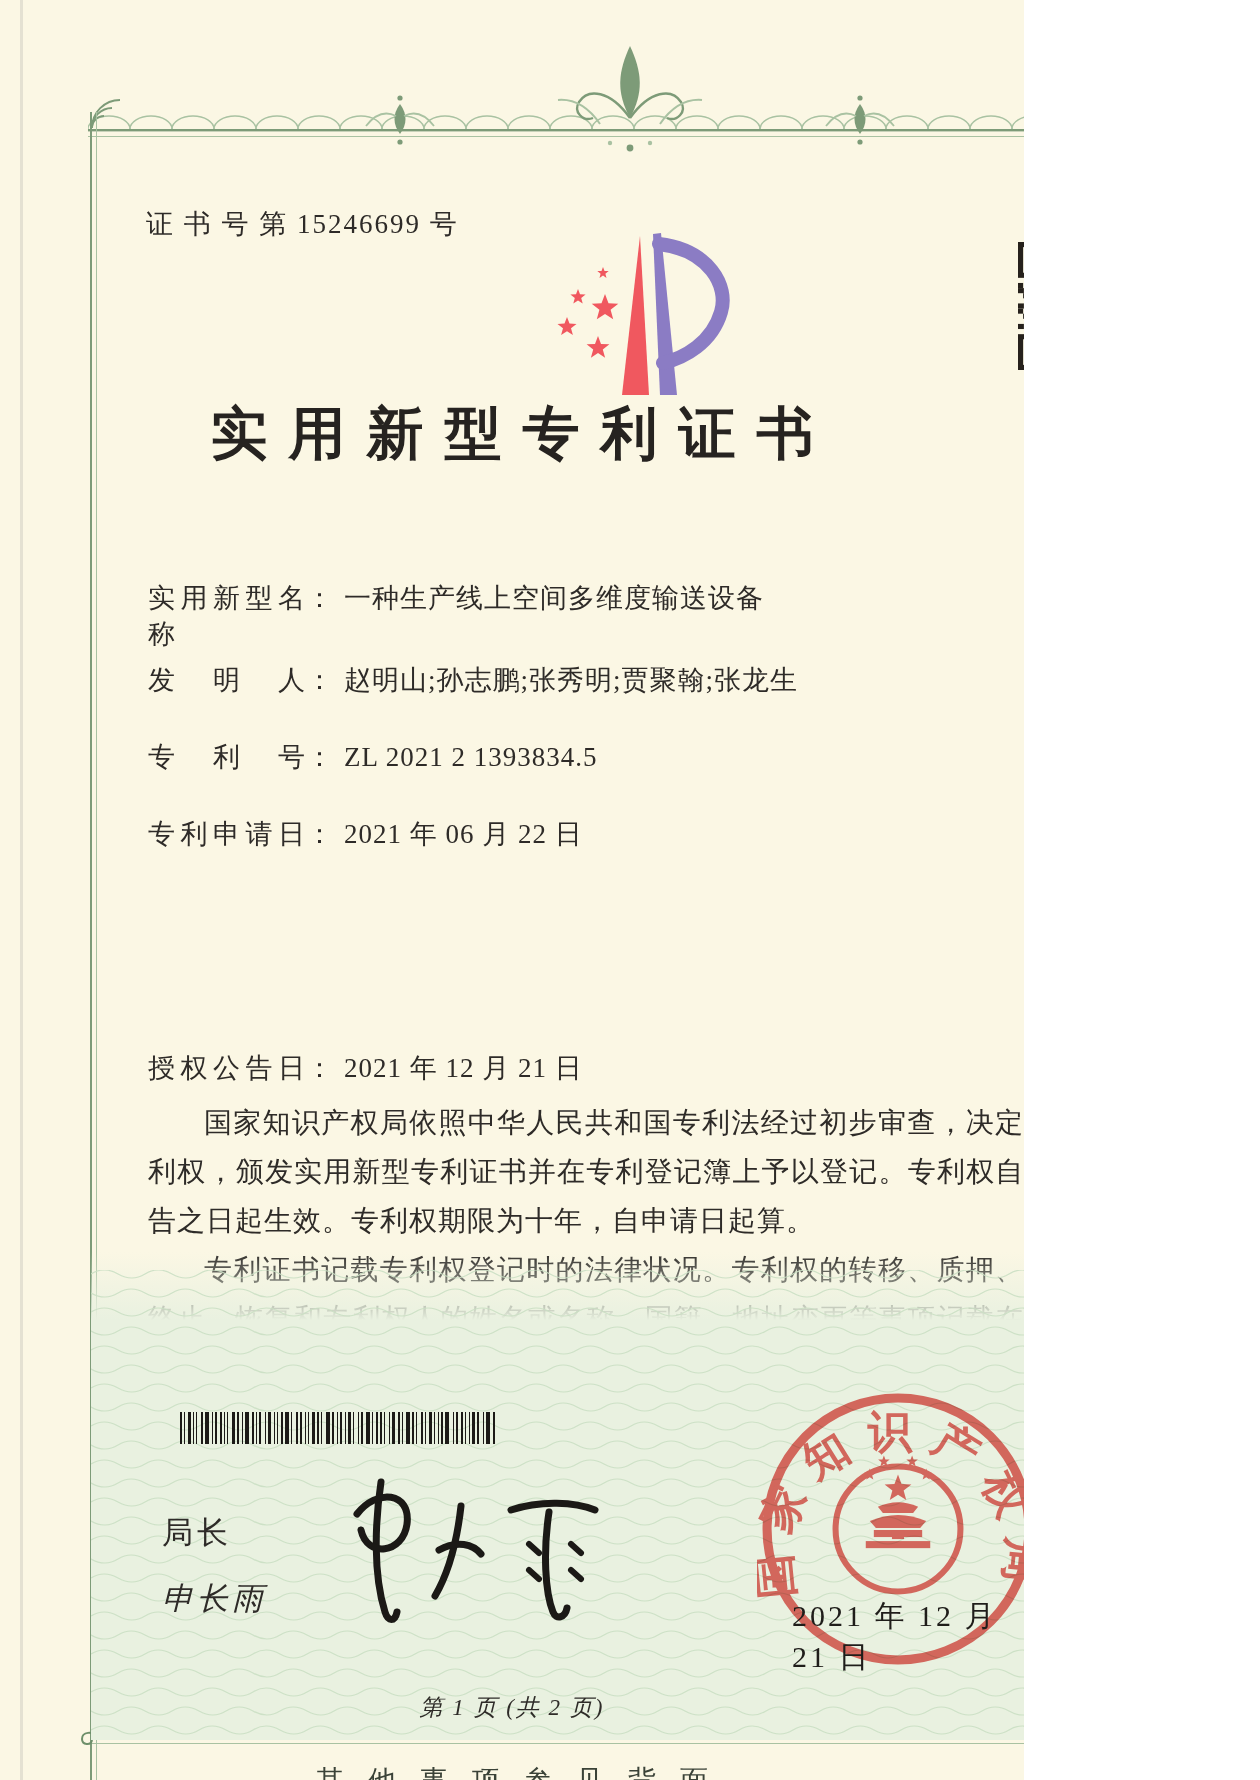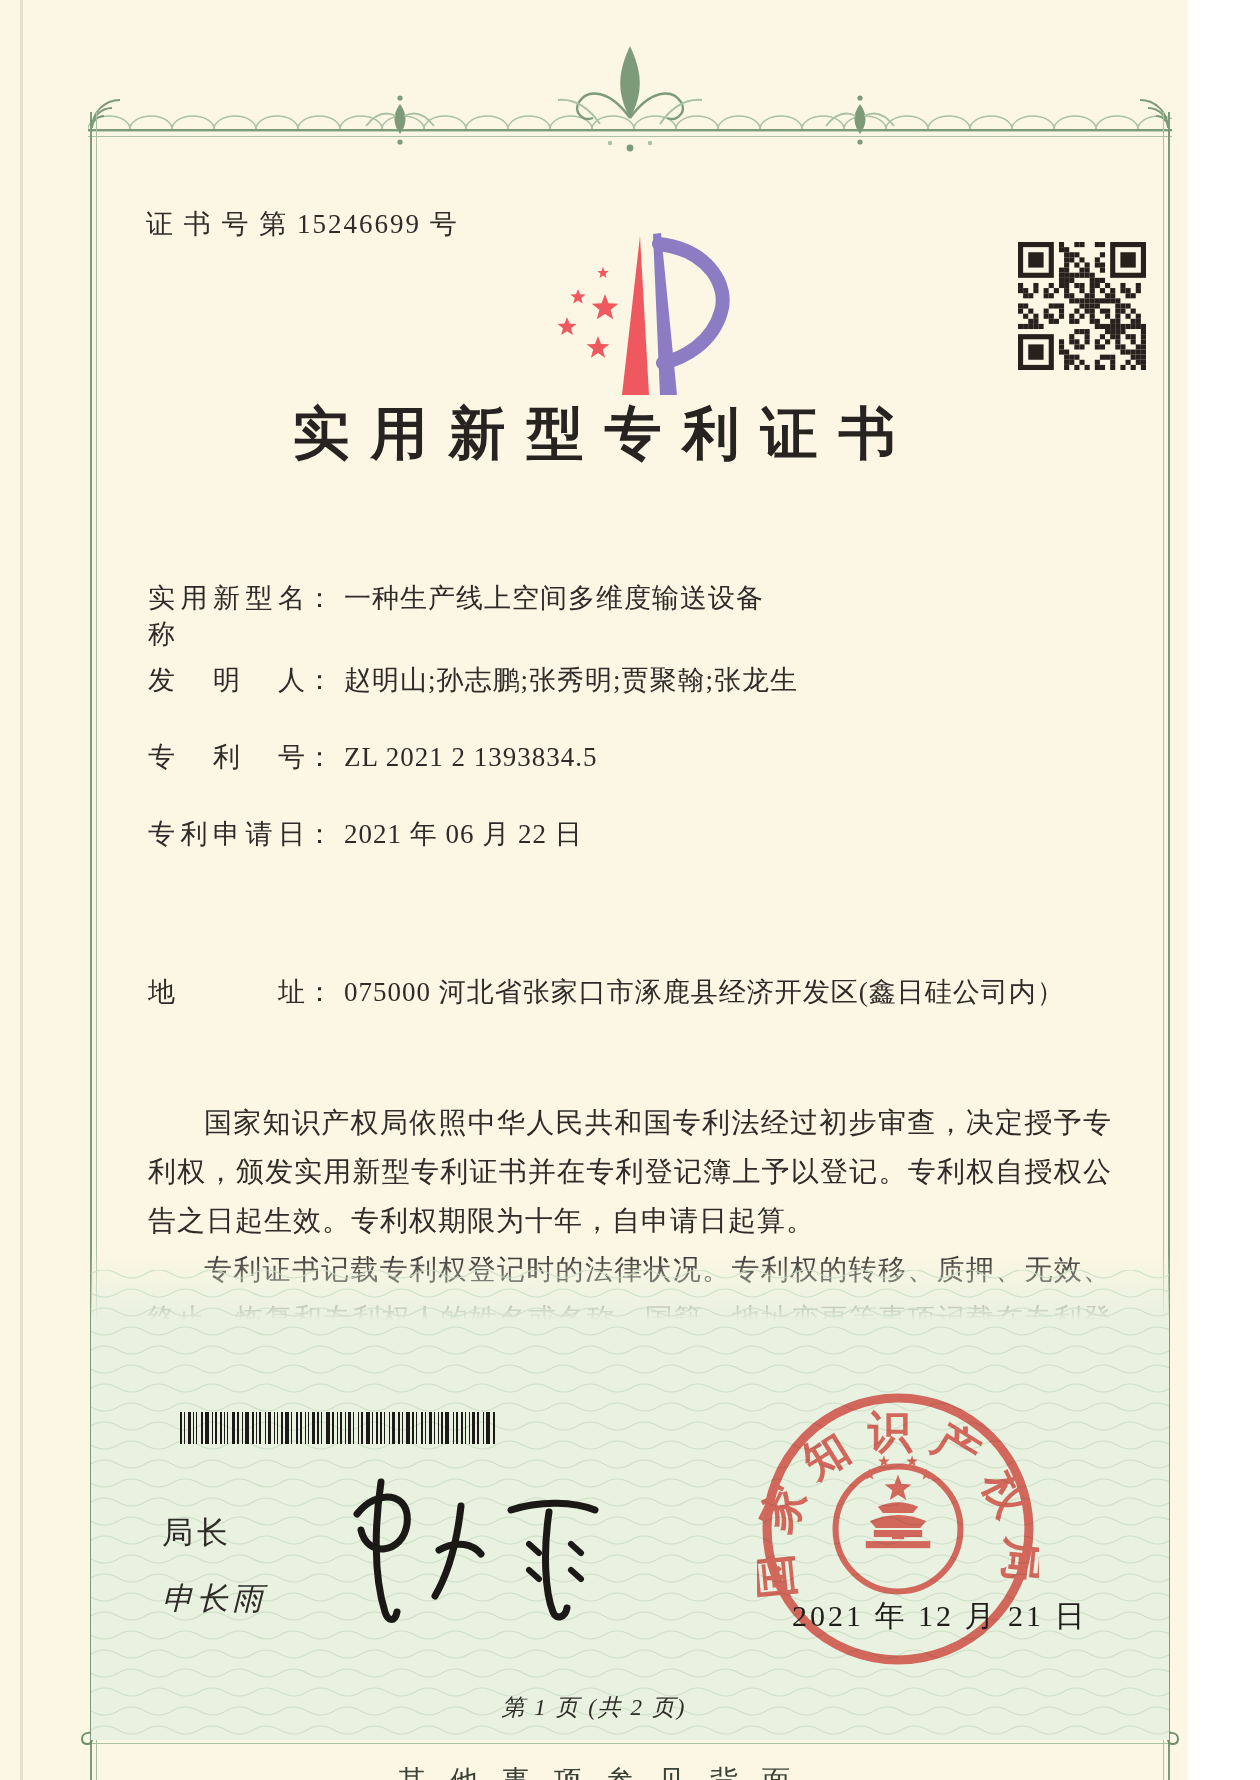--- a/index.html
+++ b/index.html
@@ -2,21 +2,21 @@
 <html style="--paper: #fbf7e4; --ink: #2e2b28; --border-green: #7d9b78; --border-green-light: #a9c2a2; --wave-green: #cadfc3; --zone-green: #e9f1e0; --seal-red: #e4605c; --logo-red: #f0585f; --logo-purple: #8b7cc4; --code-ink: #26211c;"><head>
 <meta charset="utf-8">
 <style>
   :root{
     --paper:#fbf7e4; --ink:#2e2b28; --border-green:#7d9b78; --border-green-light:#a9c2a2;
     --wave-green:#cadfc3; --zone-green:#e9f1e0; --seal-red:#e4605c; --logo-red:#f0585f;
     --logo-purple:#8b7cc4; --code-ink:#26211c;
   }
   html,body{margin:0;padding:0;background:#ffffff;}
   #page{
-    position:relative; width:1188px; height:1780px; overflow:hidden;
+    position:relative; width:1024px; height:1780px; overflow:hidden;
     background:var(--paper);
     font-family:"Liberation Serif","DejaVu Serif",serif;
     color:var(--ink);
   }
   .edge-line{position:absolute;background:#e4e1d2;width:3px;top:0;height:1780px;}
   
   .vline{position:absolute;top:112px;height:1668px;}
   .vline .a{position:absolute;top:0;width:2px;height:100%;background:var(--border-green);}
   .vline .b{position:absolute;top:0;width:1px;height:100%;background:var(--border-green-light);}
   #frame-top{position:absolute;left:88px;top:30px;width:1084px;height:140px;}
@@ -389,22 +389,22 @@
   </div>
   <div class="frow" style="top:580px">
     <span class="flabel">实用新型名称</span><span>：</span><span class="fvalue">一种生产线上空间多维度输送设备</span>
   </div>
   <div class="frow" style="top:739px">
     <span class="flabel">专利号</span><span>：</span><span class="fvalue">ZL 2021 2 1393834.5</span>
   </div>
   <div class="frow" style="top:816px">
     <span class="flabel">专利申请日</span><span>：</span><span class="fvalue">2021 年 06 月 22 日</span>
   </div>
-  <div class="frow" style="top:970px;line-height:44px">
-    <span class="flabel">地址</span><span>：</span><span class="fvalue wide">075000 河北省张家口市涿鹿县经济开发区(鑫日硅公司内）</span>
+  <div class="frow" style="top:1050px">
+    <span class="flabel">授权公告日</span><span>：</span><span class="fvalue">2021 年 12 月 21 日</span>
   </div>
 
   <div id="paras">
     <p>国家知识产权局依照中华人民共和国专利法经过初步审查，决定授予专利权，颁发实用新型专利证书并在专利登记簿上予以登记。专利权自授权公告之日起生效。专利权期限为十年，自申请日起算。</p>
     <p>专利证书记载专利权登记时的法律状况。专利权的转移、质押、无效、终止、恢复和专利权人的姓名或名称、国籍、地址变更等事项记载在专利登记簿上。</p>
   </div>
 
   <div id="green-zone">
     <svg id="waves" viewBox="0 0 1078 470">
         <path d="M0,4 q13,-8 27,0 t27,0 q13,-8 27,0 t27,0 q13,-8 27,0 t27,0 q13,-8 27,0 t27,0 q13,-8 27,0 t27,0 q13,-8 27,0 t27,0 q13,-8 27,0 t27,0 q13,-8 27,0 t27,0 q13,-8 27,0 t27,0 q13,-8 27,0 t27,0 q13,-8 27,0 t27,0 q13,-8 27,0 t27,0 q13,-8 27,0 t27,0 q13,-8 27,0 t27,0 q13,-8 27,0 t27,0 q13,-8 27,0 t27,0 q13,-8 27,0 t27,0 q13,-8 27,0 t27,0 q13,-8 27,0 t27,0 q13,-8 27,0 t27,0 q13,-8 27,0 t27,0 q13,-8 27,0 t27,0" stroke="#cadfc3" fill="none" stroke-width="1.2" opacity="0.9"></path>

